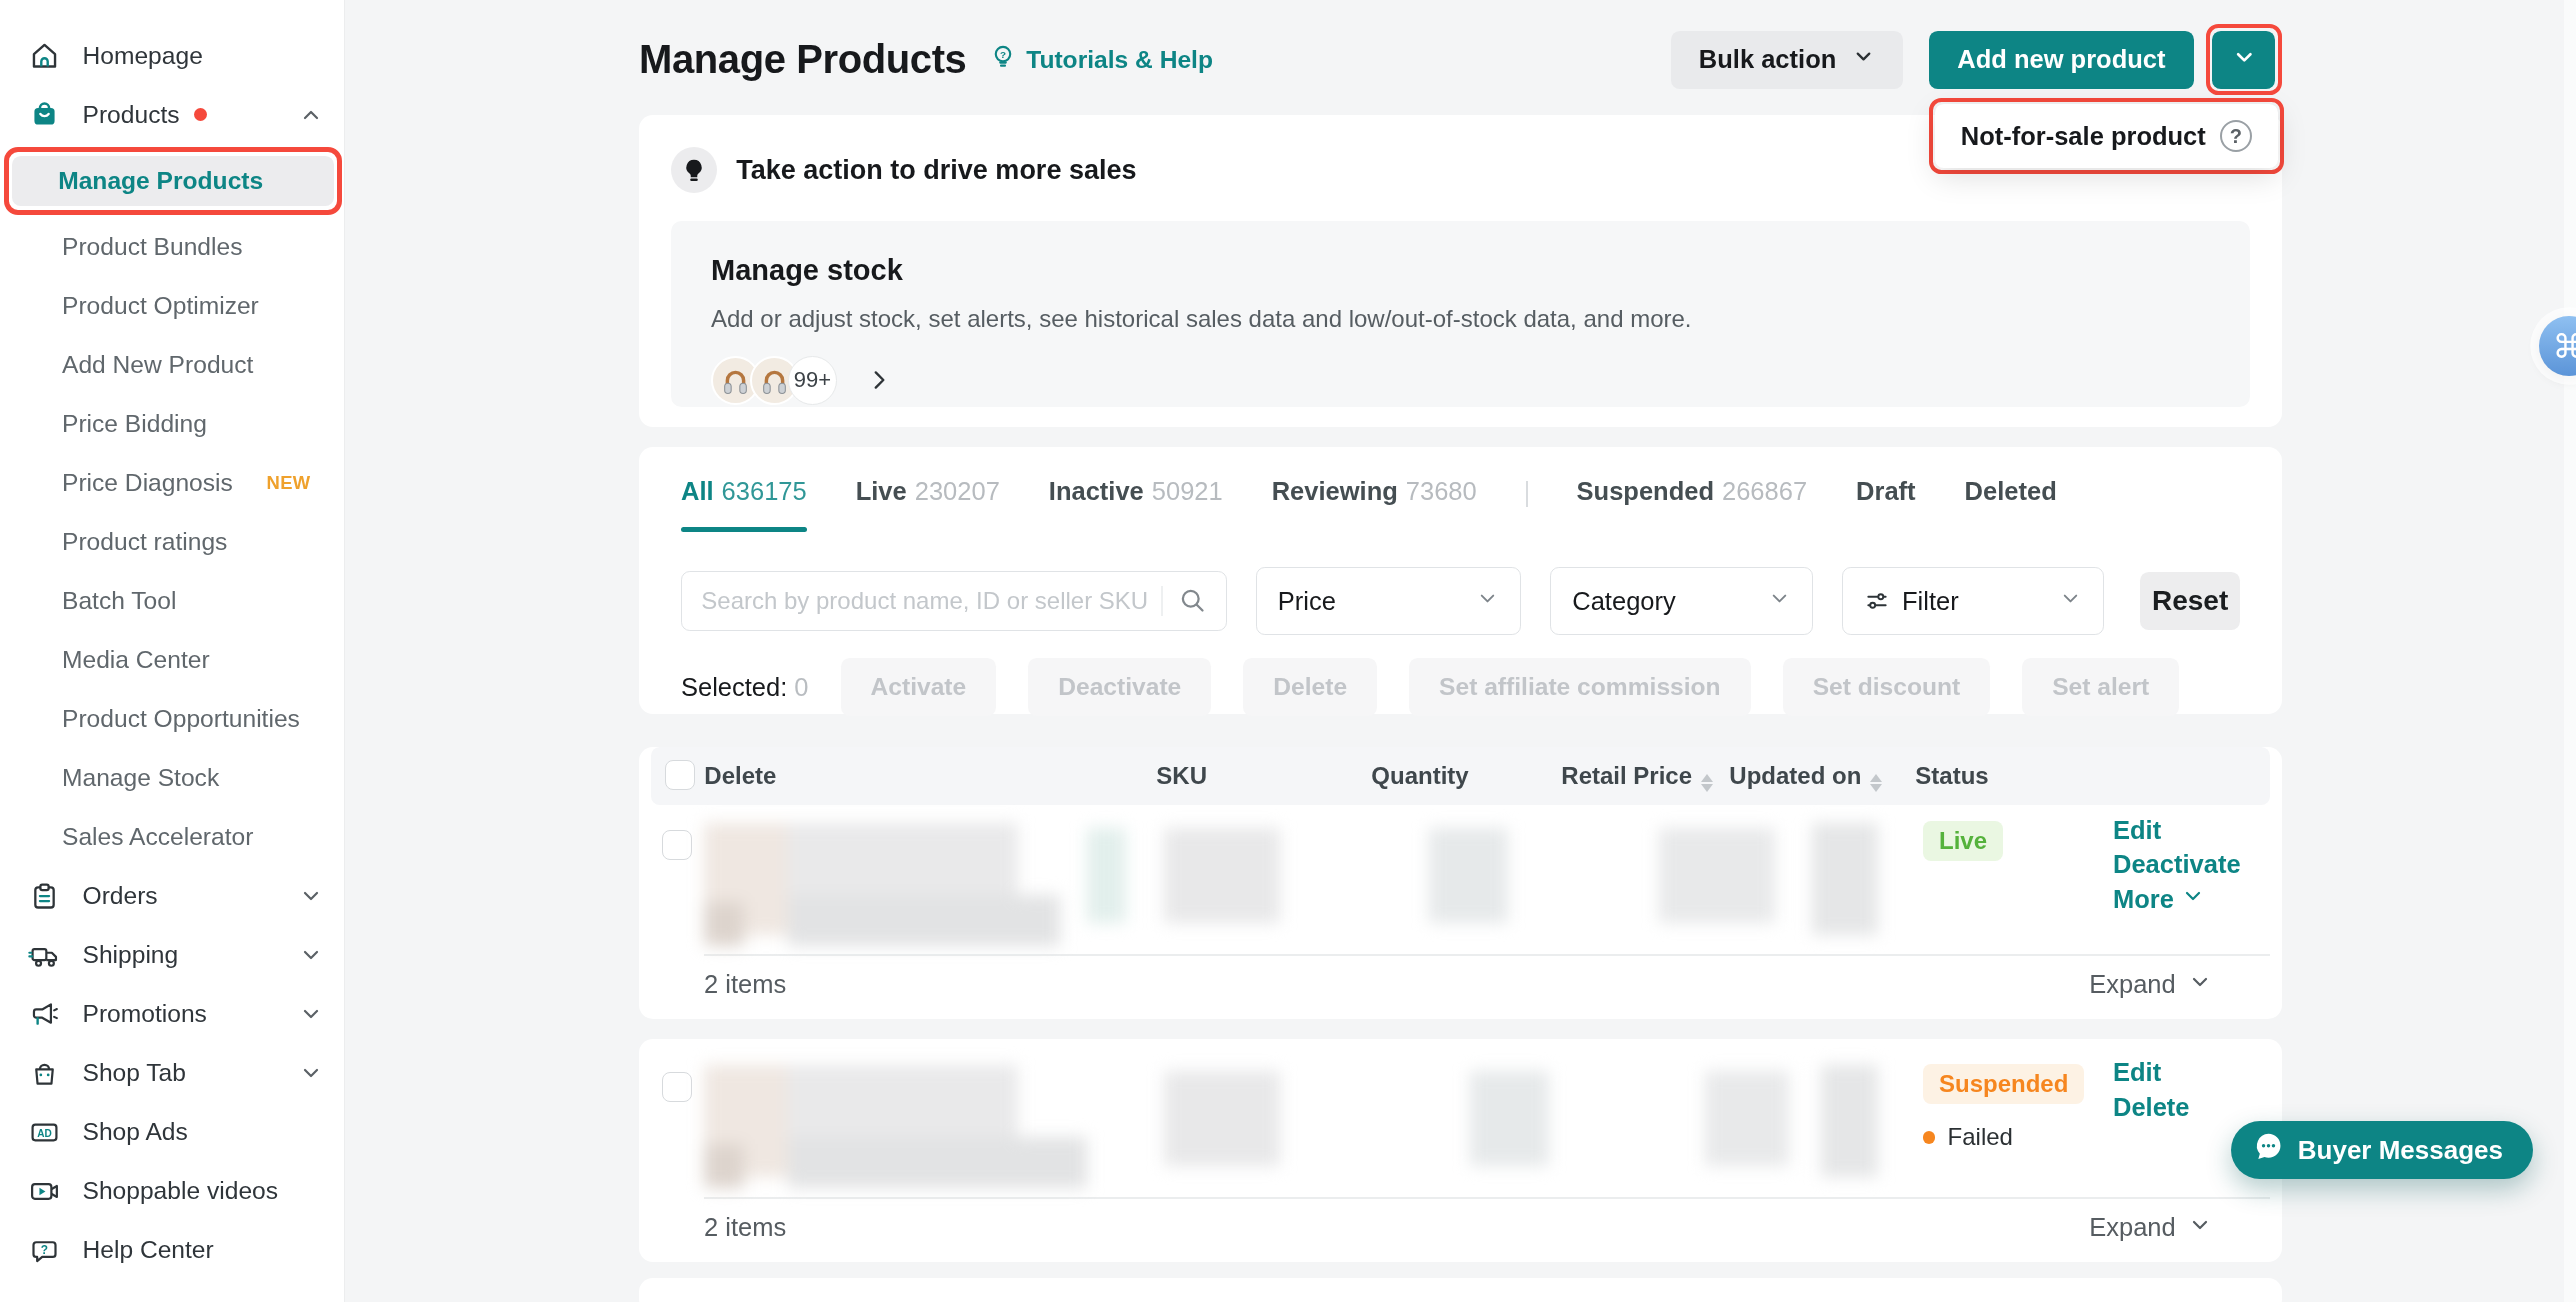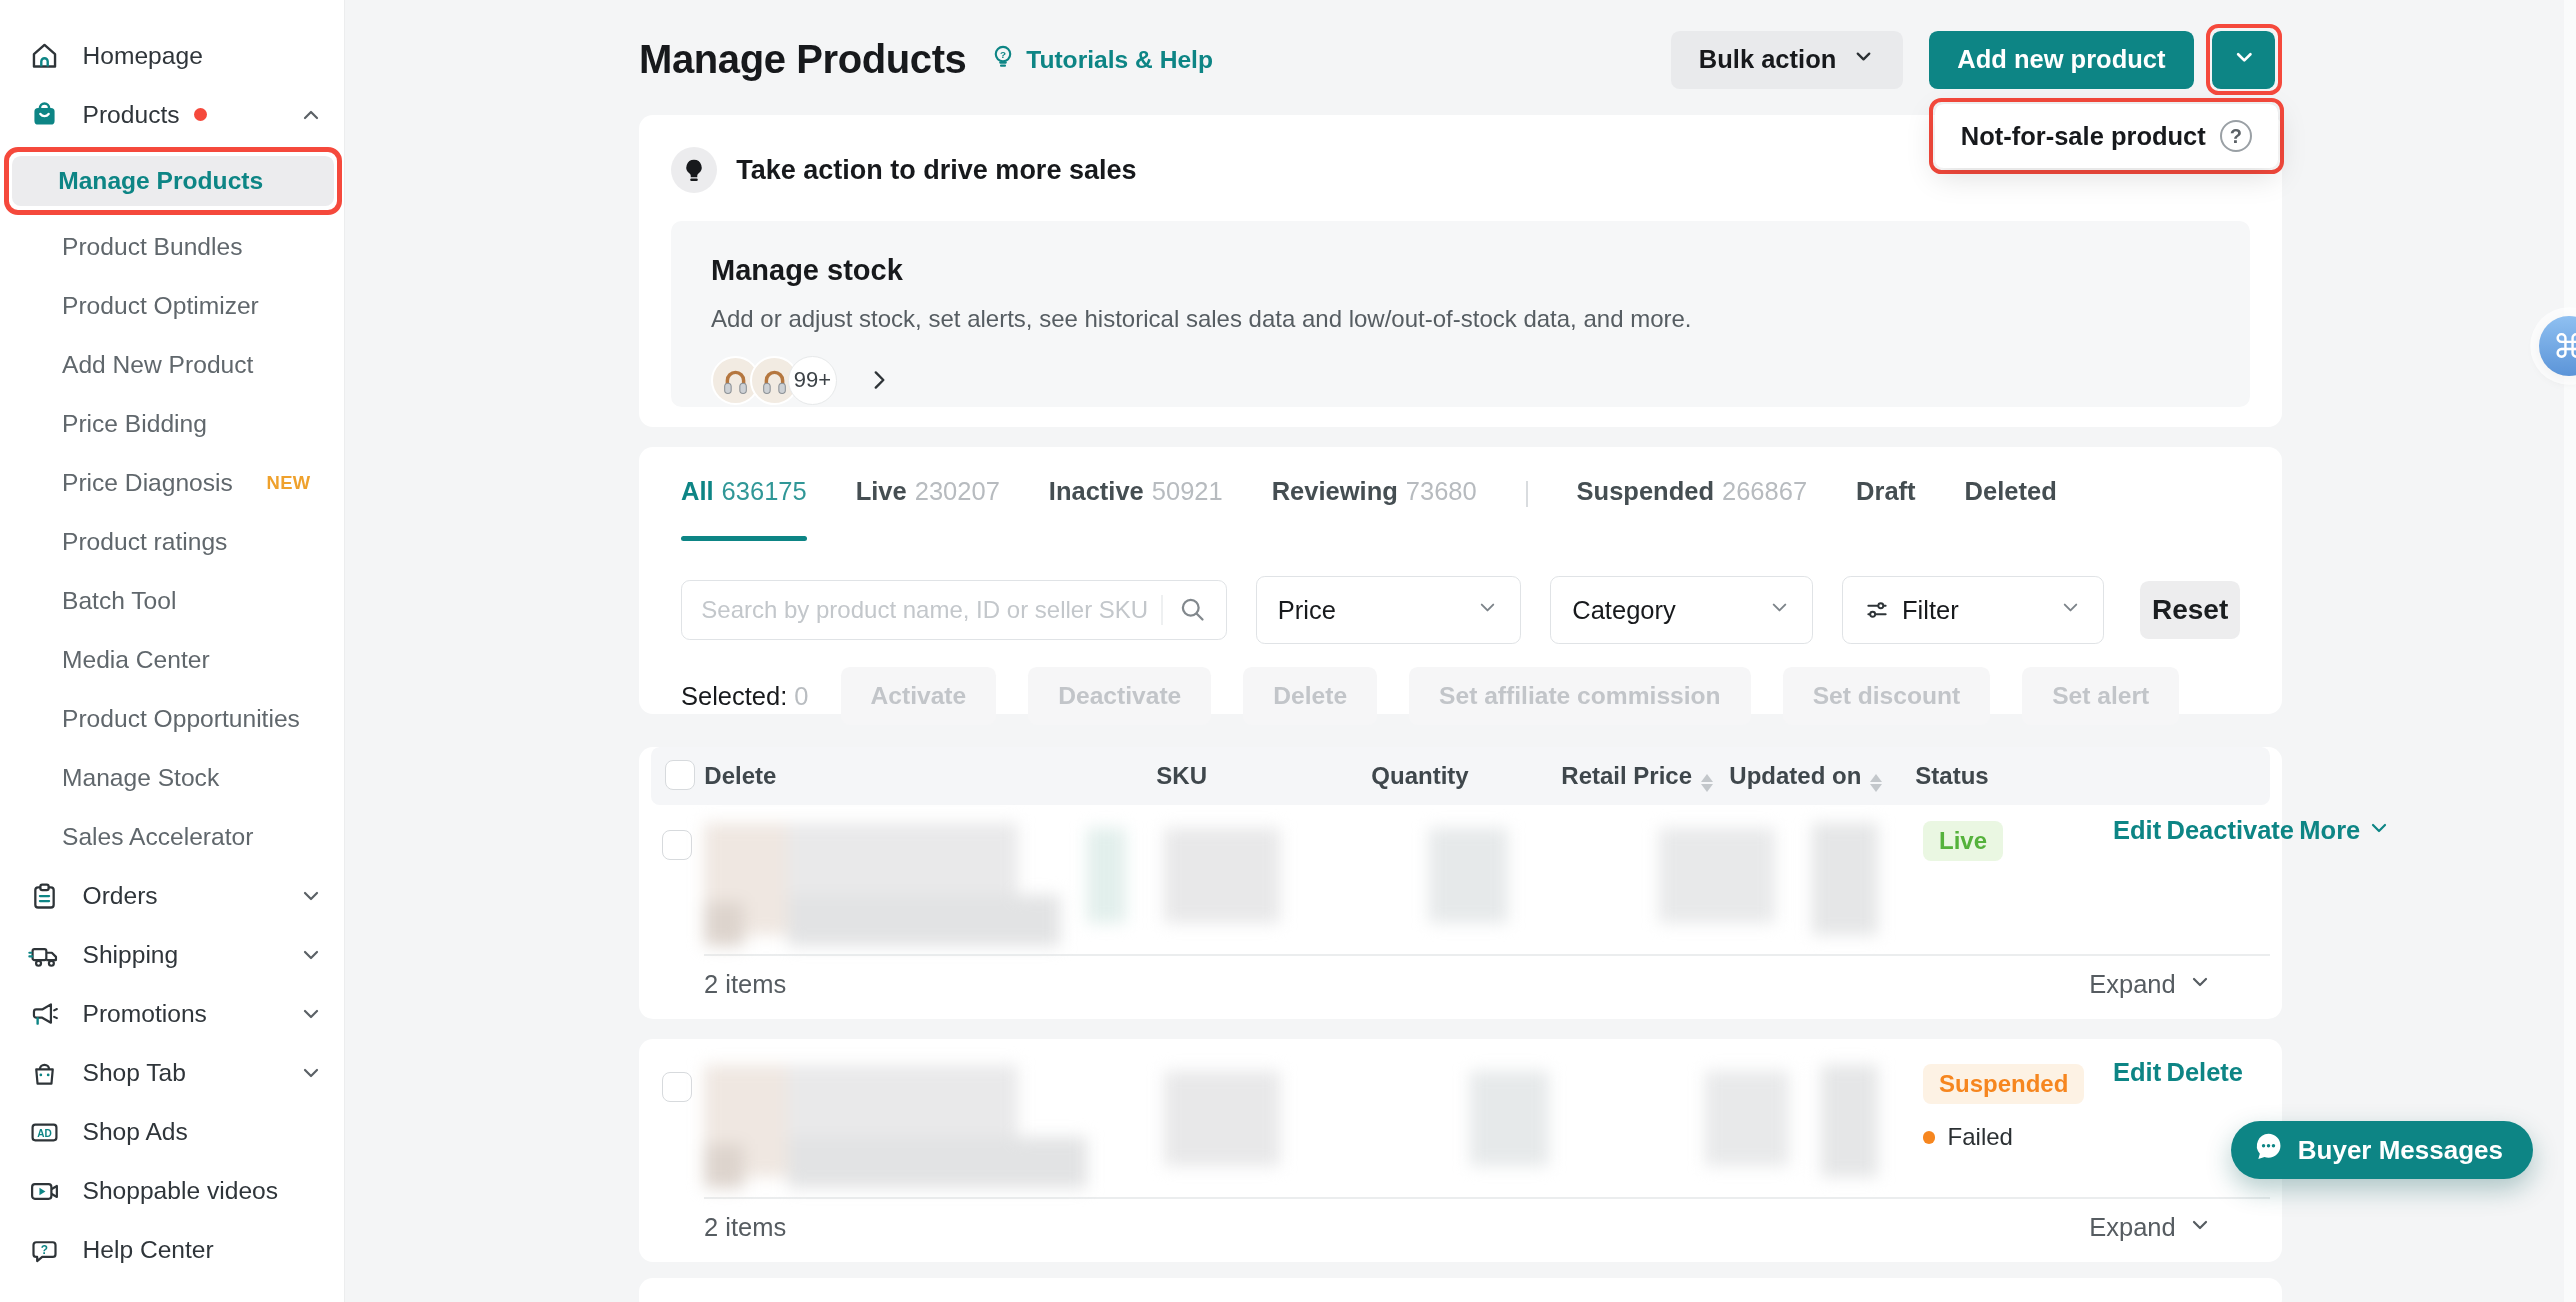--- a/index.html
+++ b/index.html
@@ -61,21 +61,21 @@
   .banner-inner { margin-top:28px; background:#f6f7f8; border-radius:10.5px; padding:33px 40px; height:186px; cursor:pointer; }
   .banner-inner h3 { font-size:29px; font-weight:700; color:#17191c; }
   .banner-inner p { font-size:24px; color:#565d62; margin-top:17.6px; }
   .avatar-row { display:flex; align-items:center; margin-top:23px; }
   .avatar { width:49px; height:49px; border-radius:50%; background:#f2ebe2; border:2.6px solid #fff; display:inline-flex; align-items:center; justify-content:center; margin-right:-10.5px; }
   .avatar.overflow { background:#fff; border:1.8px solid #e7e9ea; color:#3c4247; font-size:22px; font-weight:500; }
   .banner-arrow { margin-left:39px; display:inline-flex; cursor:pointer; }
   
   .tabs-card { margin-top:20px; padding:30px 42px 0; height:267px; }
   .tabs { display:flex; align-items:flex-start; gap:49px; }
-  .tab { display:flex; gap:8px; font-size:25.5px; font-weight:600; color:#454e52; padding-bottom:35px; cursor:pointer; position:relative; }
+  .tab { display:flex; gap:8px; font-size:25.5px; font-weight:600; color:#454e52; padding-bottom:26px; cursor:pointer; position:relative; }
   .tab .tab-count { color:#b7bbbf; font-weight:500; }
   .tab.active { color:#0d8585; }
   .tab.active .tab-count { color:#0d8585; opacity:.85; }
   .tab.active::after { content:""; position:absolute; left:0; right:0; bottom:0; height:5.3px; border-radius:2.6px; background:#0d8585; }
   .tab-divider { width:1.8px; height:26px; background:#d9dcdf; margin-top:4.4px; }
   .filter-row { display:flex; align-items:center; margin-top:35px; }
   .search-box { width:547px; height:60px; background:#fff; border:1.8px solid #e0e3e6; border-radius:8.8px; display:flex; align-items:center; padding:0 19.3px; }
   .search-box input { flex:1; border:none; outline:none; font-family:inherit; font-size:24px; color:#2b3136; background:transparent; }
   .search-box input::placeholder { color:#c3c7cb; }
   .search-div { width:1.8px; height:30px; background:#eef0f1; margin-right:14px; }
@@ -102,21 +102,21 @@
   .trow { position:relative; height:149px; }
   .trow .checkbox { position:absolute; left:23px; top:24.6px; }
   .blurzone { position:absolute; left:65px; right:404px; top:10.5px; height:130px; overflow:hidden; filter:blur(8px); border-radius:5.3px; }
   .blurzone i { position:absolute; display:block; }
   .status-cell { position:absolute; left:1284px; top:16px; }
   .badge { display:inline-block; padding:6.1px 16px; border-radius:8px; font-size:24px; font-weight:600; }
   .badge.live { background:#eaf7e2; color:#55b23c; }
   .badge.suspended { background:#fdf2e4; color:#f6861f; }
   .substatus { display:flex; align-items:center; gap:12.3px; margin-top:19.3px; font-size:24px; color:#2b3033; }
   .substatus .dot { width:12.3px; height:12.3px; border-radius:50%; background:#f6861f; }
-  .actions-cell { position:absolute; left:1474px; top:10.5px; display:flex; flex-direction:row; gap:5.3px; }
+  .actions-cell { position:absolute; left:1474px; top:10.5px; display:flex; flex-direction:column; gap:5.3px; }
   .action-link { color:#0d8585; font-size:25.5px; font-weight:600; cursor:pointer; display:inline-flex; align-items:center; gap:7px; }
   .row-divider { height:1.8px; background:#ebedee; margin:0 12.3px 0 65px; }
   .tfoot { display:flex; align-items:center; justify-content:space-between; padding:0 70px 0 65px; height:58px; font-size:25.5px; color:#565c61; }
   .expand { display:inline-flex; align-items:center; gap:12.3px; cursor:pointer; }
   .sliver { margin-top:16px; height:35px; }
   
   .buyer-pill {
     position:absolute; right:43px; bottom:124px; height:58px; border-radius:29px;
     background:#0d8585; color:#fff; display:flex; align-items:center; gap:12.3px;
     padding:0 30px 0 21px; font-size:26px; font-weight:600; cursor:pointer; z-index:30;

